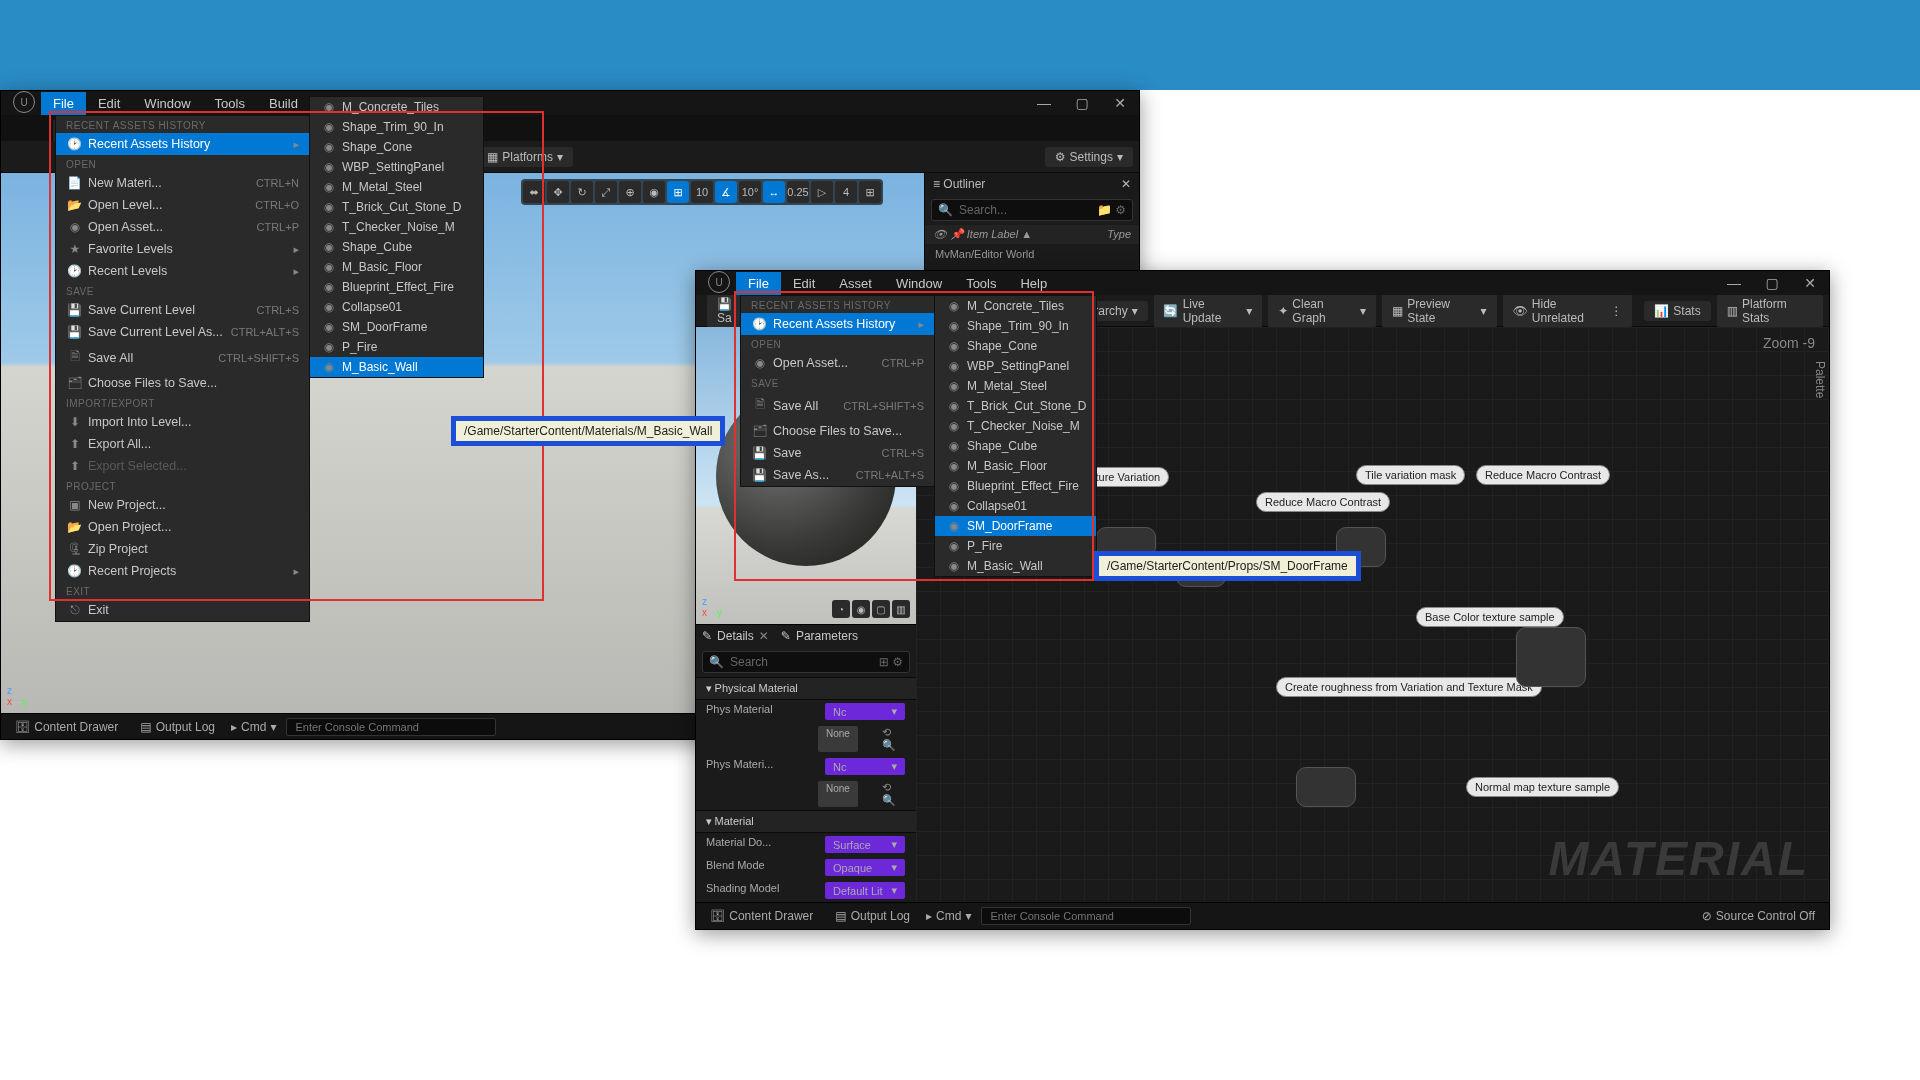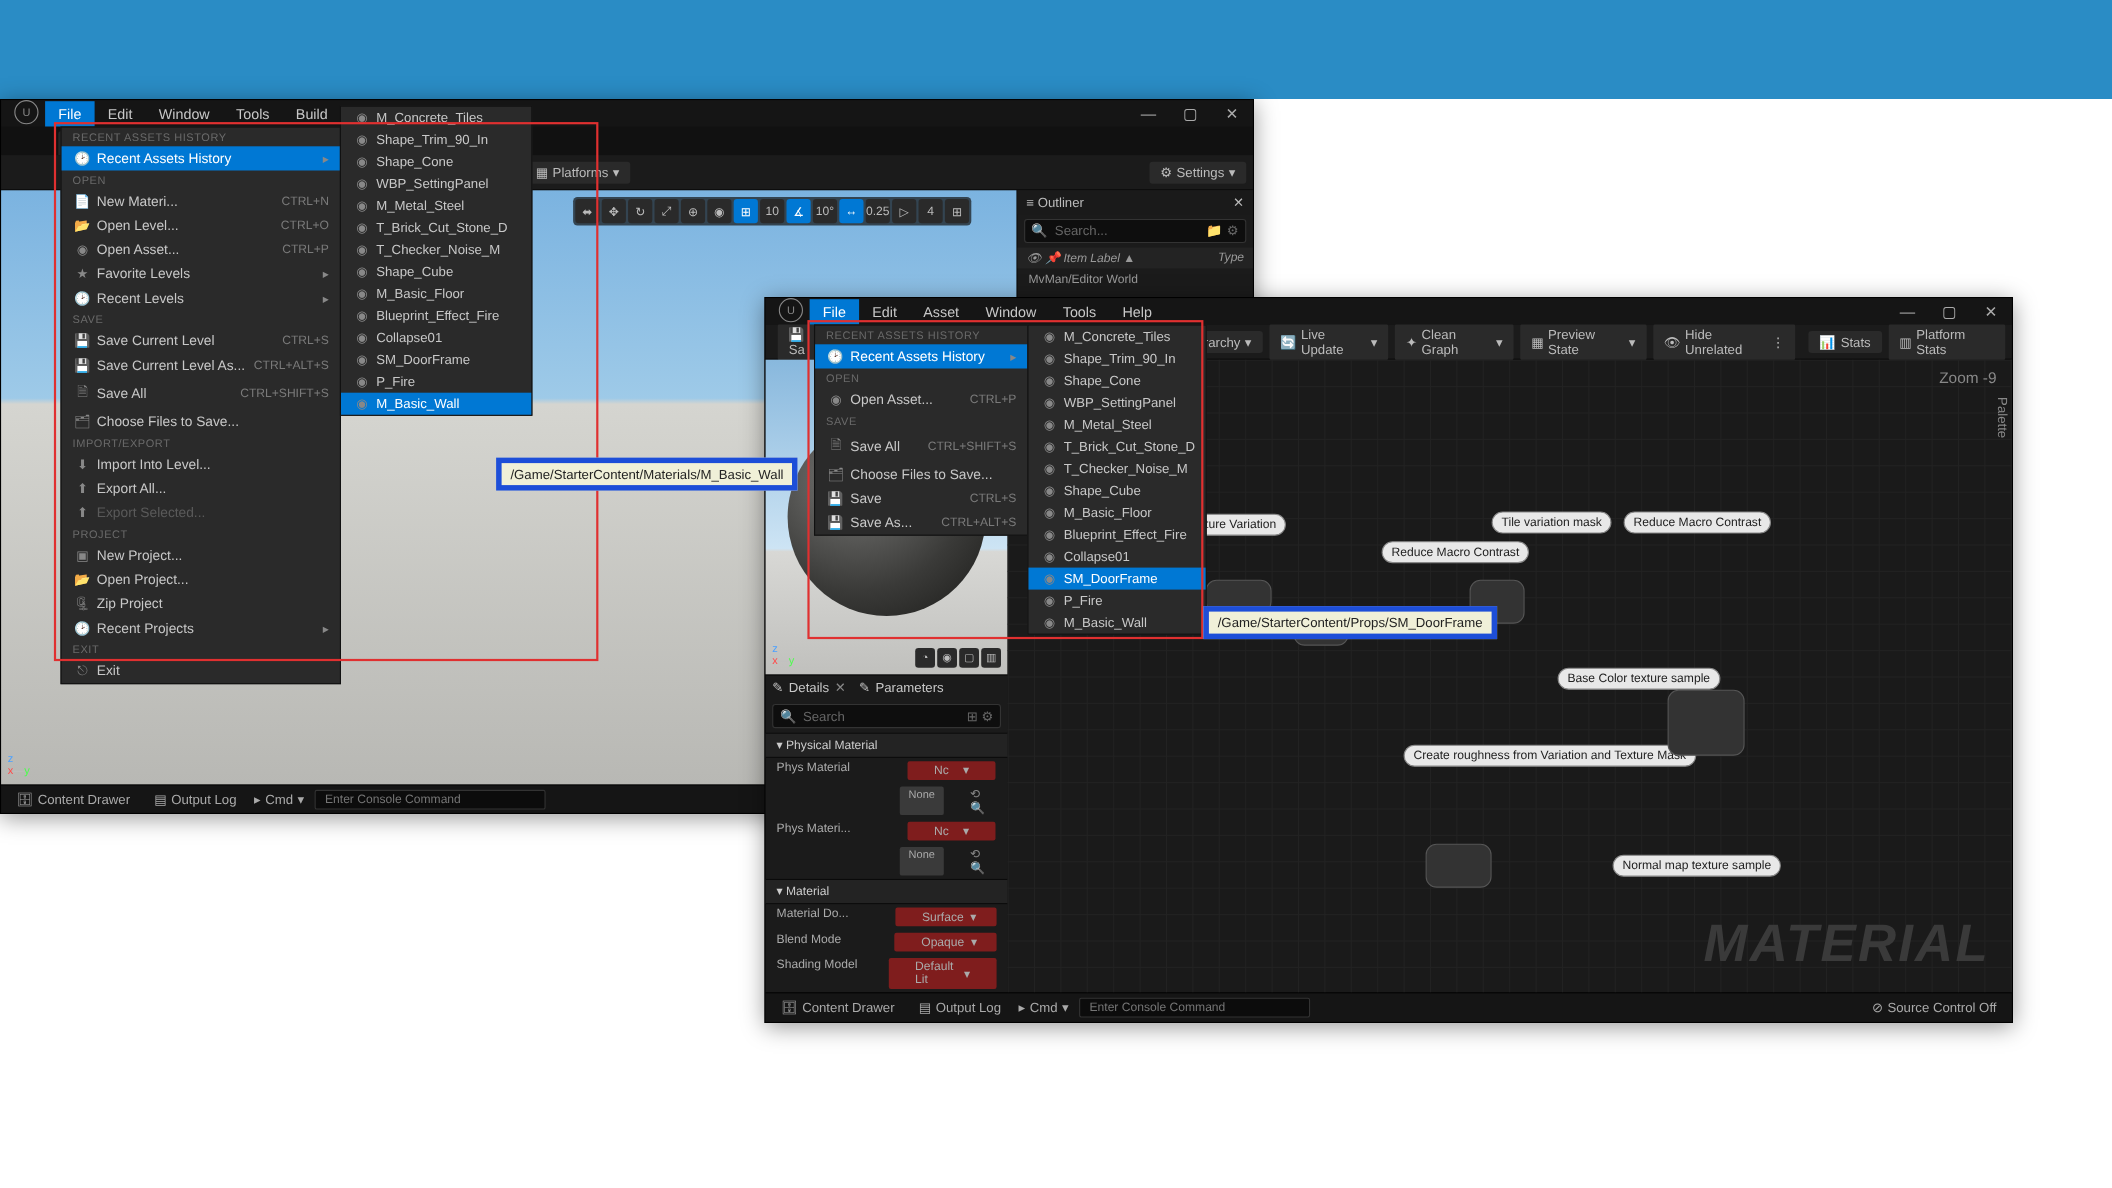--- a/index.html
+++ b/index.html
@@ -68,21 +68,21 @@
 .graph-bc { position: absolute; top: 8px; left: 10px; color: #888; font-size: 14px; display: flex; gap: 8px; align-items: center; }
 .graph-zoom { position: absolute; top: 8px; right: 14px; color: #888; font-size: 14px; }
 .mat-water { position: absolute; right: 20px; bottom: 16px; font-size: 48px; font-weight: 800; color: #3a3a3a; letter-spacing: 2px; font-style: italic; }
 
 
 .dpanel { background: #1b1b1b; border-top: 1px solid #000; }
 .dtab { display: flex; padding: 4px 6px; gap: 12px; font-size: 12px; align-items: center; }
 .dtab .t { display: flex; align-items: center; gap: 5px; color: #c8c8c8; }
 .drow { display: flex; padding: 3px 10px; font-size: 11px; color: #aaa; gap: 24px; }
 .drow .k { width: 95px; }
-.drow .v { background: #7f1d1d; padding: 2px 24px; border-radius: 2px; display: flex; align-items: center; gap: 6px; min-width: 80px; justify-content: space-between; }
+.drow .v { background: #6d28d9; padding: 2px 8px; border-radius: 2px; display: flex; align-items: center; gap: 6px; min-width: 80px; justify-content: space-between; }
 .dcat { padding: 4px 10px; font-size: 11px; color: #ccc; background: #232323; border-top: 1px solid #0a0a0a; border-bottom: 1px solid #0a0a0a; }
 
 
 .preview { position: relative; background: linear-gradient(#88b8dd 0%, #cde4f4 60%, #d8d8d5 61%, #c0c0bd 100%); }
 .sphere { position: absolute; width: 180px; height: 180px; border-radius: 50%; background: radial-gradient(circle at 35% 30%, #7a7a78, #3a3a38 60%, #1a1a18); left: 50%; top: 50%; transform: translate(-50%,-50%); }
 
 
 .vp-icons { position: absolute; display: flex; gap: 2px; align-items: center; background: rgba(20,20,20,.7); border-radius: 4px; padding: 2px; }
 .vp-icons .vi { width: 22px; height: 22px; display: flex; align-items: center; justify-content: center; color: #bbb; font-size: 11px; background: #2a2a2a; border-radius: 3px; }
 .vp-icons .vi.blue { background: #0078d4; color: #fff; }

